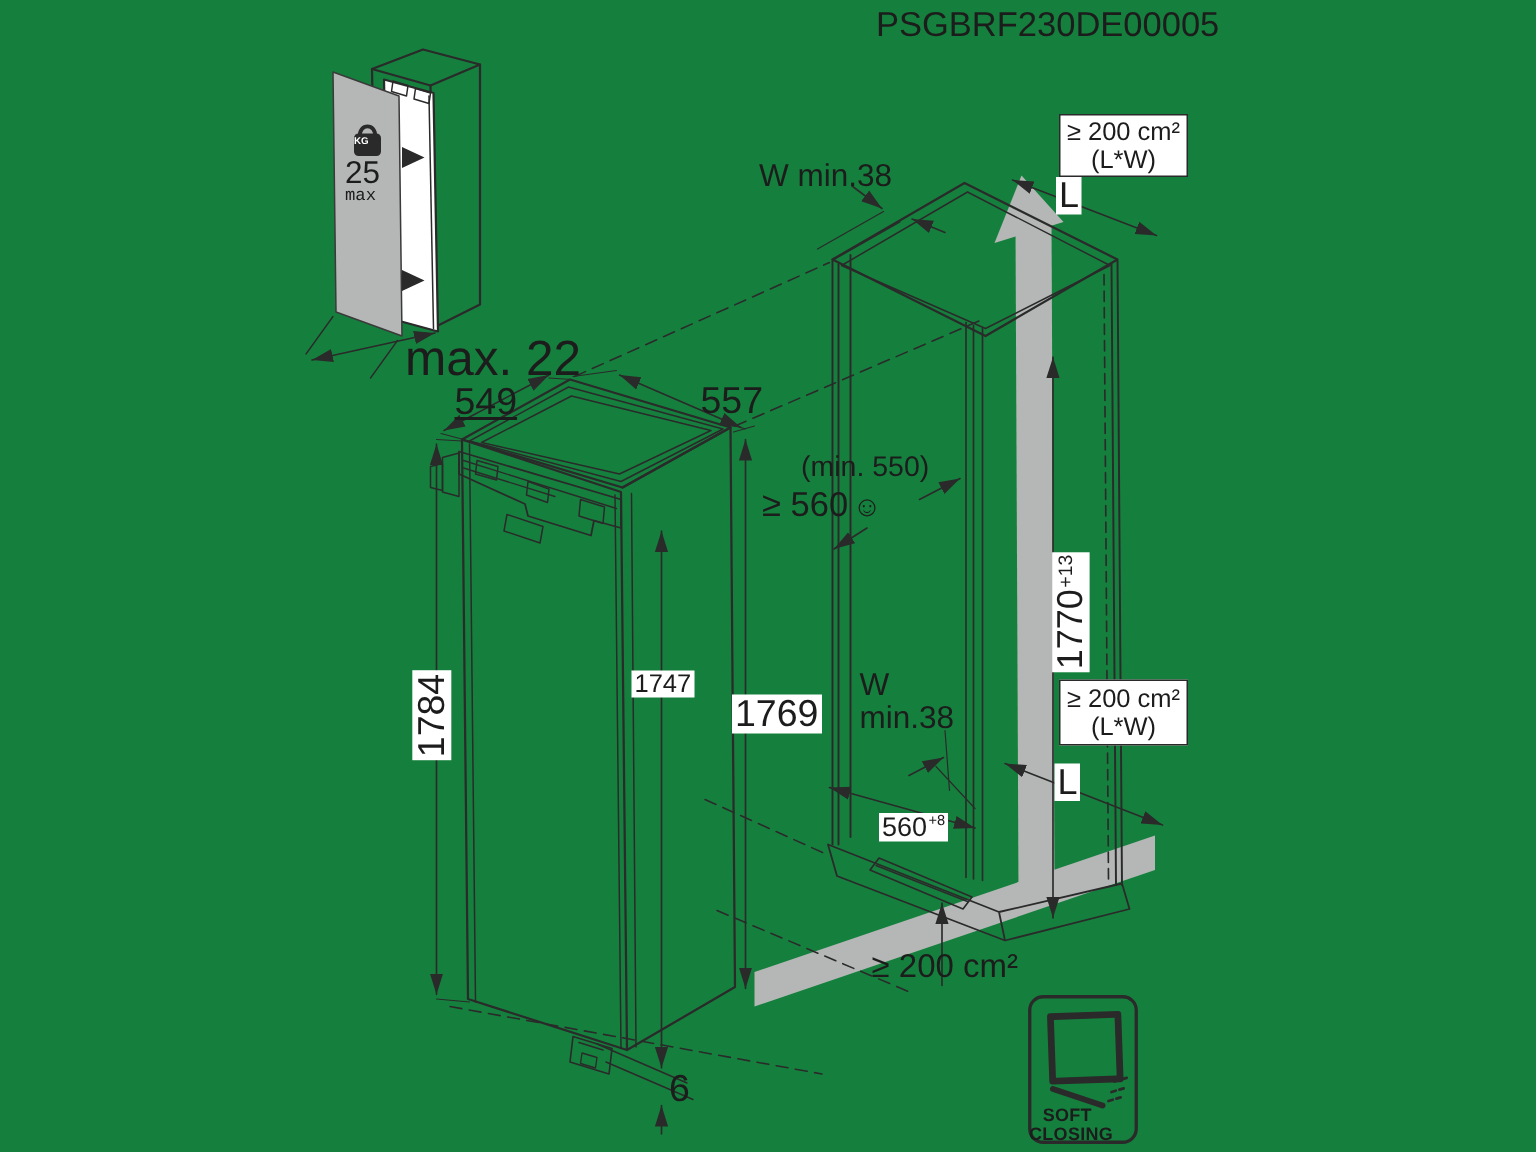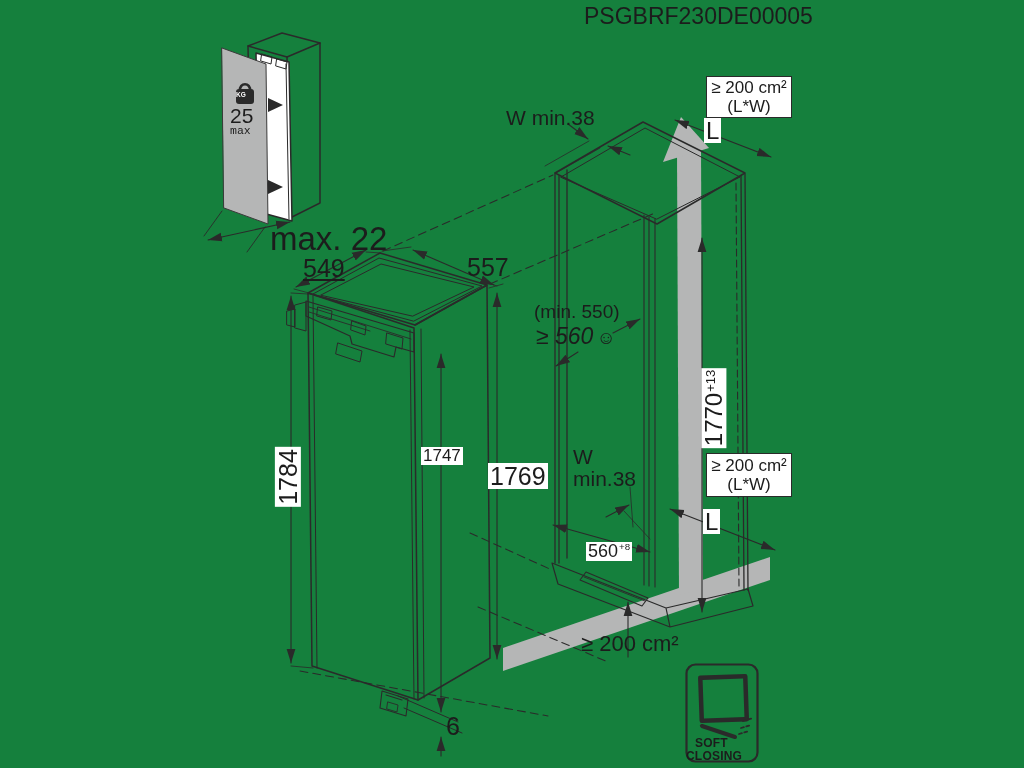--- a/index.html
+++ b/index.html
@@ -172,21 +172,21 @@
 
 <div class="lbl" style="left:506px;top:107px;font-size:21px;">W min.38</div>
 
 <div class="ventbox" style="left:706px;top:76px;width:84px;height:40px;">
   <span>≥ 200 cm²</span>
   <span>(L*W)</span>
 </div>
 <div class="lbl wbg" style="left:704px;top:118px;font-size:24px;">L</div>
 
 <div class="lbl" style="left:534px;top:302px;font-size:19px;">(min. 550)</div>
-<div class="lbl" style="left:536px;top:324px;font-size:23px;font-style:italic;">
+<div class="lbl" style="left:508px;top:324px;font-size:23px;">
   <span>≥ 560</span><span style="font-size:19px;margin-left:3px;">☺</span>
 </div>
 
 <div class="lbl rot wbg" style="left:714px;top:408px;font-size:24px;">
   <span>1770</span><span class="sup">+13</span>
 </div>
 
 <div class="ventbox" style="left:706px;top:453px;width:84px;height:42px;">
   <span>≥ 200 cm²</span>
   <span>(L*W)</span>

